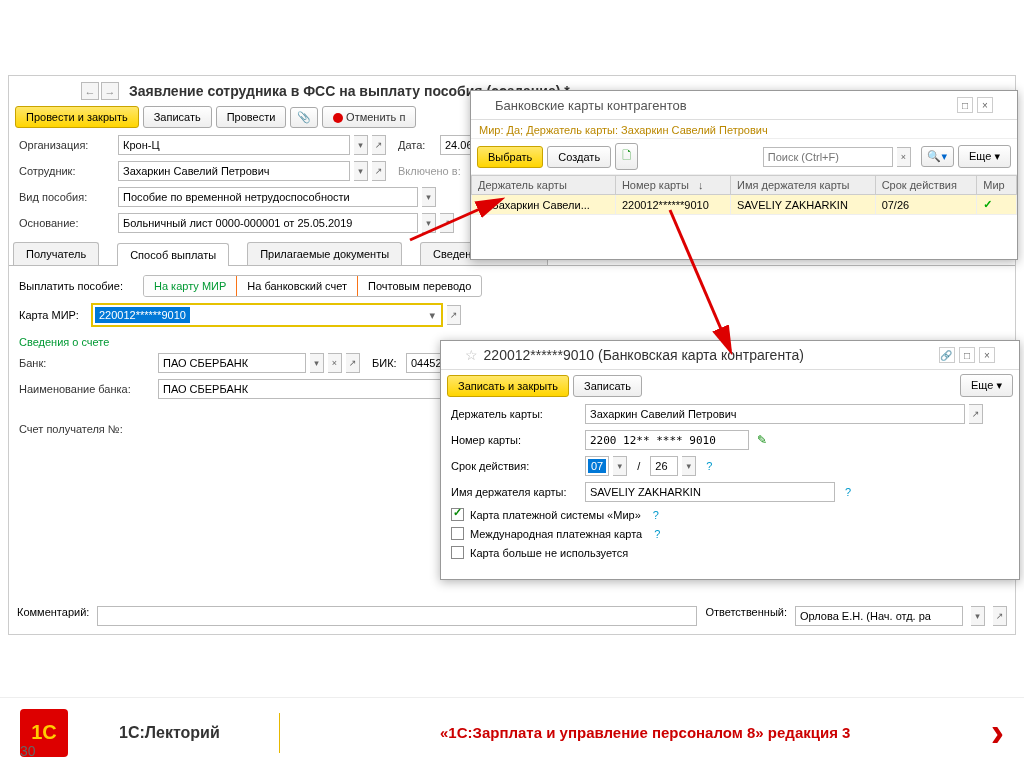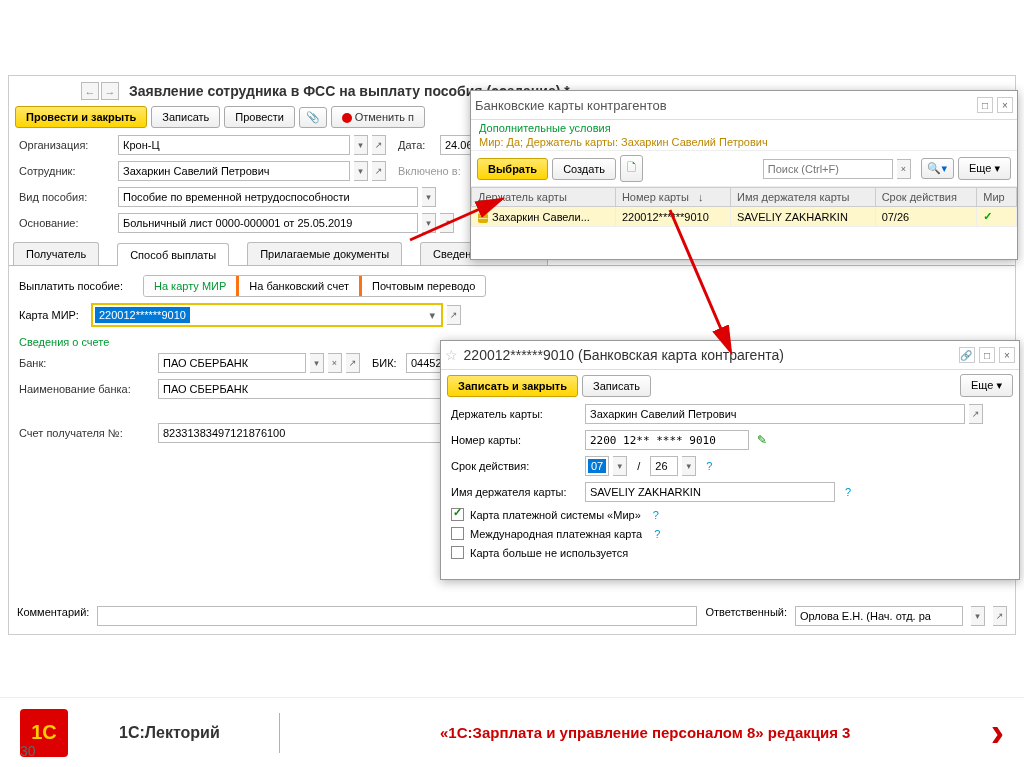--- a/index.html
+++ b/index.html
@@ -6,47 +6,47 @@
 body { background: #fff; font-size: 11px; width: 1024px; height: 767px; position: relative; overflow: hidden; }
 
 .main-window { position: absolute; top: 75px; left: 8px; width: 1008px; height: 560px; border: 1px solid #ccc; background: #fff; }
 .toolbar-row { display: flex; align-items: center; padding: 4px 6px; gap: 4px; }
 .title-row { padding: 6px 10px 2px 10px; display: flex; align-items: center; gap: 10px; }
 .doc-title { font-size: 14px; font-weight: bold; color: #333; }
 .left-nav { width: 100px; display: flex; justify-content: flex-end; gap: 2px; }
 .nav-btn { width: 18px; height: 18px; border: 1px solid #bbb; background: #f5f5f5; display: flex; align-items: center; justify-content: center; color: #888; }
 
 .btn { padding: 4px 10px; border: 1px solid #aaa; background: linear-gradient(#fff,#eee); border-radius: 3px; cursor: pointer; font-size: 11px; white-space: nowrap; }
-.btn-yellow { background: linear-gradient(#ffe76a,#ffd500); border-color: #c9a400; font-weight: bold; }
+.btn-yellow { background: linear-gradient(#ffe76a,#ffd500); border-color: #c9a400; font-weight: normal; }
 .btn-icon { padding: 3px 6px; }
 .btn-cancel { color: #333; }
 .cancel-dot { display:inline-block; width:10px; height:10px; background:#d00; border-radius:50%; margin-right:3px; vertical-align:middle;}
 
 .form-row { display: flex; align-items: center; padding: 3px 10px; gap: 4px; }
 .label { width: 95px; color: #333; }
 .label-wide { width: 135px; color: #333; }
 input[type=text], .text-input { border: 1px solid #bbb; padding: 2px 4px; height: 20px; font-size: 11px; }
 .picker { width: 14px; height: 20px; border: 1px solid #bbb; border-left: none; background: #f5f5f5; display: inline-flex; align-items: center; justify-content: center; font-size: 9px; color: #666; cursor: pointer; }
 
 .tabs { display: flex; border-bottom: 1px solid #bbb; margin: 6px 0 0 0; padding-left: 4px; }
 .tab { padding: 5px 12px; border: 1px solid #bbb; border-bottom: none; background: #f2f2f2; margin-right: 18px; font-size: 11px; cursor: pointer; border-radius: 3px 3px 0 0; }
 .tab.active { background: #fff; font-weight: normal; position: relative; top: 1px; }
 
 .section-label { color: #009933; font-size: 11px; padding: 6px 10px 2px 10px; }
 .radio-group { display: flex; gap: 0; border: 1px solid #bbb; border-radius: 3px; overflow: hidden; }
-.radio-opt { padding: 4px 10px; border-right: 3px solid #f97316; cursor: pointer; }
+.radio-opt { padding: 4px 10px; border-right: 1px solid #f97316; cursor: pointer; }
 .radio-opt:last-child { border-right: none; }
 .radio-opt.selected { color: #009933; background: #fdfdfd; }
 
 .highlight-field { border: 2px solid #e6c200; padding: 2px; }
 .highlight-inner { background: #0078d7; color: #fff; padding: 2px 4px; display: inline-block; }
 
 
 .popup1 { position: absolute; top: 90px; left: 470px; width: 548px; height: 170px; background: #fff; border: 1px solid #999; box-shadow: 0 2px 10px rgba(0,0,0,0.3); z-index: 10; }
-.popup-header { display: flex; align-items: center; padding: 6px 4px; border-bottom: 1px solid #ddd; }
+.popup-header { display: flex; align-items: center; padding: 6px 24px; border-bottom: 1px solid #ddd; }
 .popup-title { font-size: 13px; color: #555; flex: 1; }
 .win-btn { width: 16px; height: 16px; border: 1px solid #ccc; margin-left: 4px; display: flex; align-items: center; justify-content: center; font-size: 10px; cursor: pointer; color: #666; }
 
 .grid { width: 100%; border-collapse: collapse; }
 .grid th { background: #eee; border: 1px solid #ccc; padding: 3px 6px; text-align: left; font-weight: normal; font-size: 11px; color: #555; }
 .grid td { border: 1px solid #eee; padding: 3px 6px; font-size: 11px; }
 .grid tr.sel td { background: #fff7cc; }
 .minus-icon { display:inline-block; width:10px; height:10px; background:#e0b000; color:#fff; text-align:center; line-height:10px; font-size:9px; border-radius:2px; margin-right:4px;}
 .check-green { color: #0a0; font-weight: bold; }
 
@@ -166,41 +166,39 @@
     <input type="text" class="text-input" style="width: 65px;" value="044525225">
   </div>
 
   <div class="form-row">
     <span class="label-wide">Наименование банка:</span>
     <input type="text" class="text-input" style="width: 290px;" value="ПАО СБЕРБАНК">
   </div>
 
   <div class="form-row" style="margin-top:18px">
     <span class="label-wide">Счет получателя №:</span>
-    <input type="text" class="text-input" style="width: 290px;" value="82331383497121876100">
   </div>
 
   <div class="comment-row">
     <span>Комментарий:</span>
     <input type="text" class="text-input" style="flex: 1 1 0%;">
     <span>Ответственный:</span>
     <input type="text" class="text-input" style="width: 168px;" value="Орлова Е.Н. (Нач. отд. ра">
     <span class="picker">▾</span>
     <span class="picker">↗</span>
   </div>
 </div>
 
 <div class="popup1">
   <div class="popup-header">
     <span class="popup-title">Банковские карты контрагентов</span>
     <span class="win-btn">□</span>
     <span class="win-btn">×</span>
   </div>
   <div style="padding:2px 8px">
-    <div style="color:#009933; font-size:11px">Дополнительные условия</div>
     <div style="color:#bb8800; font-size:11px; margin-top:2px">Мир: Да; Держатель карты: Захаркин Савелий Петрович</div>
   </div>
   <div class="toolbar-row" style="border-top:1px solid #eee; border-bottom:1px solid #eee">
     <button class="btn btn-yellow">Выбрать</button>
     <button class="btn">Создать</button>
     <button class="btn btn-icon" style="color:#0a8a0a">🗋</button>
     <span style="flex:1"></span>
     <input type="text" class="text-input" style="width: 130px; color: rgb(153, 153, 153);" placeholder="Поиск (Ctrl+F)">
     <span class="picker">×</span>
     <button class="btn btn-icon" style="margin-left:6px; color:#0066cc">🔍▾</button>

